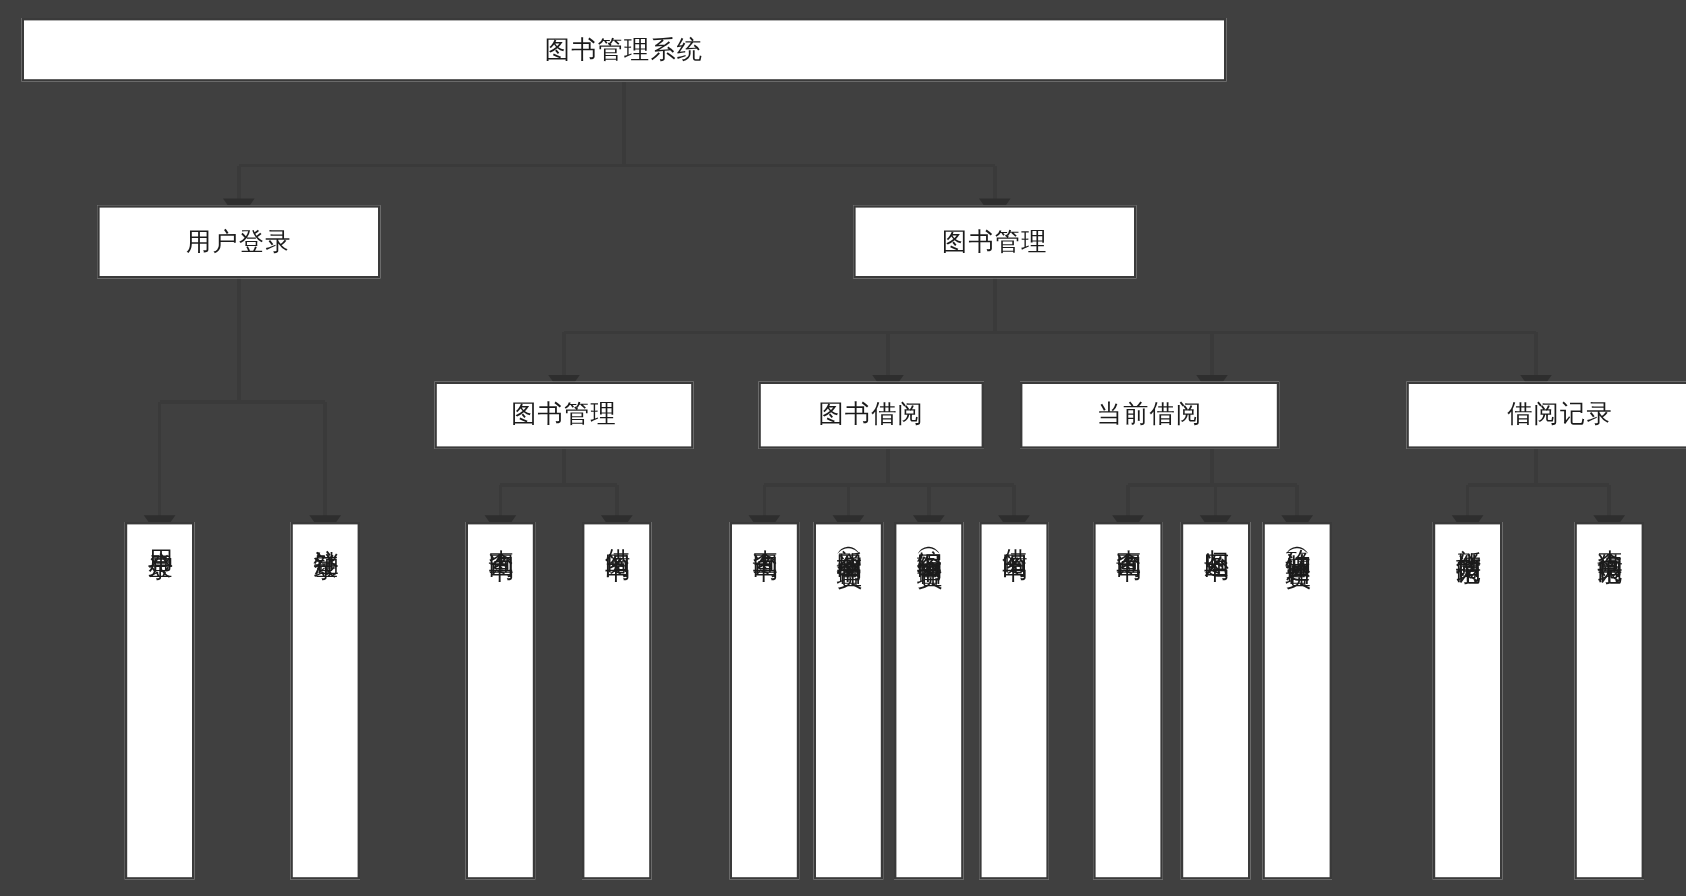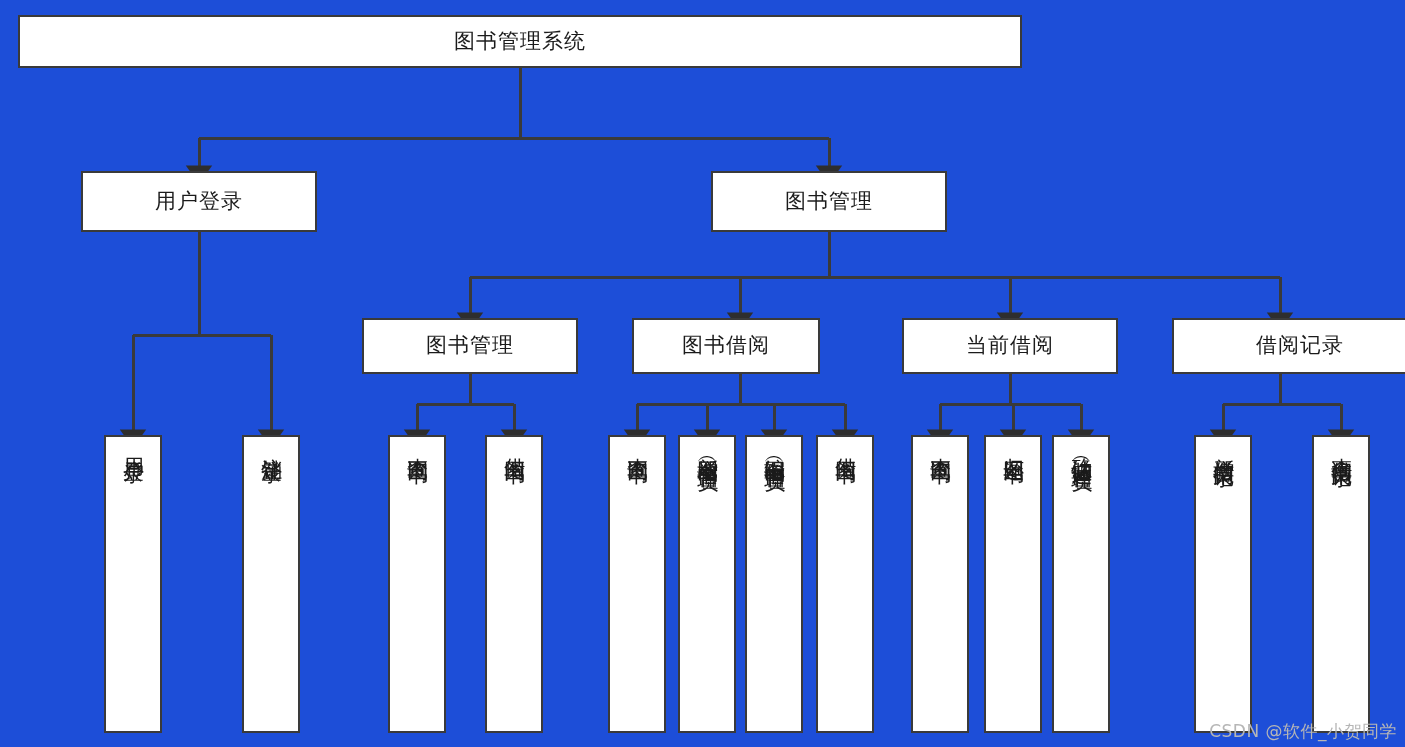--- a/index.html
+++ b/index.html
@@ -7,21 +7,21 @@
     padding: 0;
     background: #ffffff;
   }
   body {
     font-family: "DejaVu Sans", "Liberation Sans", sans-serif;
   }
   #diagram-root {
     position: relative;
     width: 1405px;
     height: 747px;
-    background: #1d4ed8;
+    background: #404040;
     overflow: hidden;
   }
   #diagram-svg {
     position: absolute;
     left: 0;
     top: 0;
   }
   .node-box {
     position: absolute;
     box-sizing: border-box;
@@ -125,21 +125,21 @@
       </div>
       <div class="node-box horizontal" style="left: 711px; top: 171px; width: 236px; height: 61px; border-color: rgb(58, 58, 58);">
         <span class="node-label-h" style="color: rgb(27, 27, 27);">图书管理</span>
       </div>
       <div class="node-box horizontal" style="left: 362px; top: 318px; width: 216px; height: 56px; border-color: rgb(58, 58, 58);">
         <span class="node-label-h" style="color: rgb(27, 27, 27);">图书管理</span>
       </div>
       <div class="node-box horizontal" style="left: 632px; top: 318px; width: 188px; height: 56px; border-color: rgb(58, 58, 58);">
         <span class="node-label-h" style="color: rgb(27, 27, 27);">图书借阅</span>
       </div>
-      <div class="node-box horizontal" style="left: 902px; top: 318px; width: 216px; height: 56px; border-color: rgb(58, 58, 58);">
+      <div class="node-box horizontal" style="left: 850px; top: 318px; width: 216px; height: 56px; border-color: rgb(58, 58, 58);">
         <span class="node-label-h" style="color: rgb(27, 27, 27);">当前借阅</span>
       </div>
       <div class="node-box horizontal" style="left: 1172px; top: 318px; width: 256px; height: 56px; border-color: rgb(58, 58, 58);">
         <span class="node-label-h" style="color: rgb(27, 27, 27);">借阅记录</span>
       </div>
       <div class="node-box vertical" style="left: 104px; top: 435px; width: 58px; height: 298px; border-color: rgb(58, 58, 58);">
         <span class="node-label-v" style="color: rgb(27, 27, 27);">用户登录</span>
       </div>
       <div class="node-box vertical" style="left: 242px; top: 435px; width: 58px; height: 298px; border-color: rgb(58, 58, 58);">
         <span class="node-label-v" style="color: rgb(27, 27, 27);">注销登录</span>
@@ -172,14 +172,13 @@
         <span class="node-label-v" style="color: rgb(27, 27, 27);">确认归还（管理员）</span>
       </div>
       <div class="node-box vertical" style="left: 1194px; top: 435px; width: 58px; height: 298px; border-color: rgb(58, 58, 58);">
         <span class="node-label-v" style="color: rgb(27, 27, 27);">新增借阅记录</span>
       </div>
       <div class="node-box vertical" style="left: 1312px; top: 435px; width: 58px; height: 298px; border-color: rgb(58, 58, 58);">
         <span class="node-label-v" style="color: rgb(27, 27, 27);">查询借阅记录</span>
       </div>
     </div>
 
-  <div id="watermark">CSDN @软件_小贺同学</div>
 </div>
 
 </body></html>

